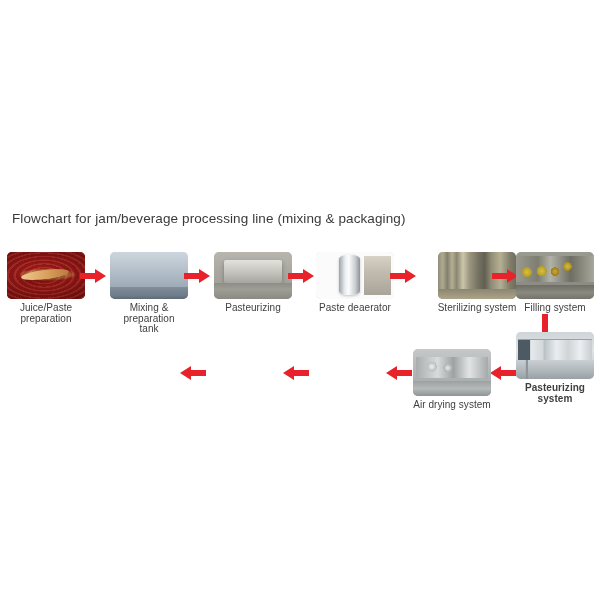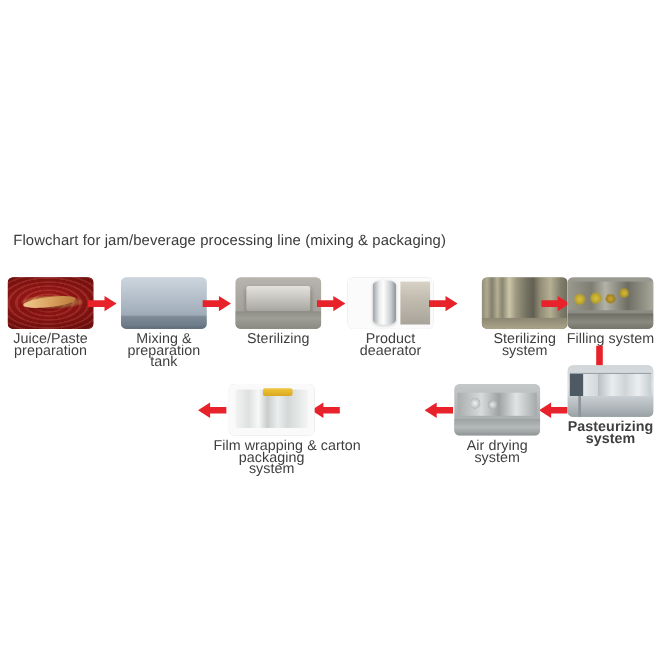--- a/index.html
+++ b/index.html
@@ -52,21 +52,21 @@
   .node-thumb .sc {
     position: absolute;
     left: 0;
     top: 0;
     width: 100%;
     height: 100%;
   }
 
   .node-label {
     margin-top: 4px;
-    font-size: 13px;
+    font-size: 10px;
     line-height: 10.5px;
     color: #3f3f3f;
     letter-spacing: 0.05px;
   }
 
   
   .arrow-h {
     position: absolute;
     height: 16px;
     width: 26px;
@@ -389,35 +389,35 @@
 
   <svg class="arrow-h" viewBox="0 0 26 16" style="left:184px; top:268px;">
     <polygon points="0,5 15,5 15,1 26,8 15,15 15,11 0,11" fill="#e8222a"></polygon>
   </svg>
 
   <div class="node" style="left:212px; top:252px;">
     <div class="node-thumb">
       <div class="sc art-homog"></div>
     </div>
     <div class="node-label">
-      <div>Sterilizing</div>
+      <div>Pasteurizing</div>
       <div></div>
     </div>
   </div>
 
   <svg class="arrow-h" viewBox="0 0 26 16" style="left:288px; top:268px;">
     <polygon points="0,5 15,5 15,1 26,8 15,15 15,11 0,11" fill="#e8222a"></polygon>
   </svg>
 
   <div class="node" style="left:314px; top:252px;">
     <div class="node-thumb">
       <div class="sc art-deaer"></div>
     </div>
     <div class="node-label">
-      <div>Product deaerator</div>
+      <div>Paste deaerator</div>
       <div></div>
     </div>
   </div>
 
   <svg class="arrow-h" viewBox="0 0 26 16" style="left:390px; top:268px;">
     <polygon points="0,5 15,5 15,1 26,8 15,15 15,11 0,11" fill="#e8222a"></polygon>
   </svg>
 
   <div class="node" style="left:436px; top:252px;">
     <div class="node-thumb">
@@ -473,28 +473,19 @@
 
   <svg class="arrow-h" viewBox="0 0 26 16" style="left:386px; top:365px;">
     <polygon points="26,5 11,5 11,1 0,8 11,15 11,11 26,11" fill="#e8222a"></polygon>
   </svg>
 
 
   <svg class="arrow-h" viewBox="0 0 26 16" style="left:283px; top:365px;">
     <polygon points="26,5 11,5 11,1 0,8 11,15 11,11 26,11" fill="#e8222a"></polygon>
   </svg>
 
-  <div class="node" style="left:206px; top:349px;">
-    <div class="node-thumb">
-      <div class="sc art-wrap"></div>
-    </div>
-    <div class="node-label">
-      <div style="white-space:nowrap; margin-left:-12px; margin-right:-12px;">Film wrapping &amp; carton</div>
-      <div>packaging system</div>
-    </div>
-  </div>
 
   <svg class="arrow-h" viewBox="0 0 26 16" style="left:180px; top:365px;">
     <polygon points="26,5 11,5 11,1 0,8 11,15 11,11 26,11" fill="#e8222a"></polygon>
   </svg>
 
 
 </div>
 
 </body></html>

